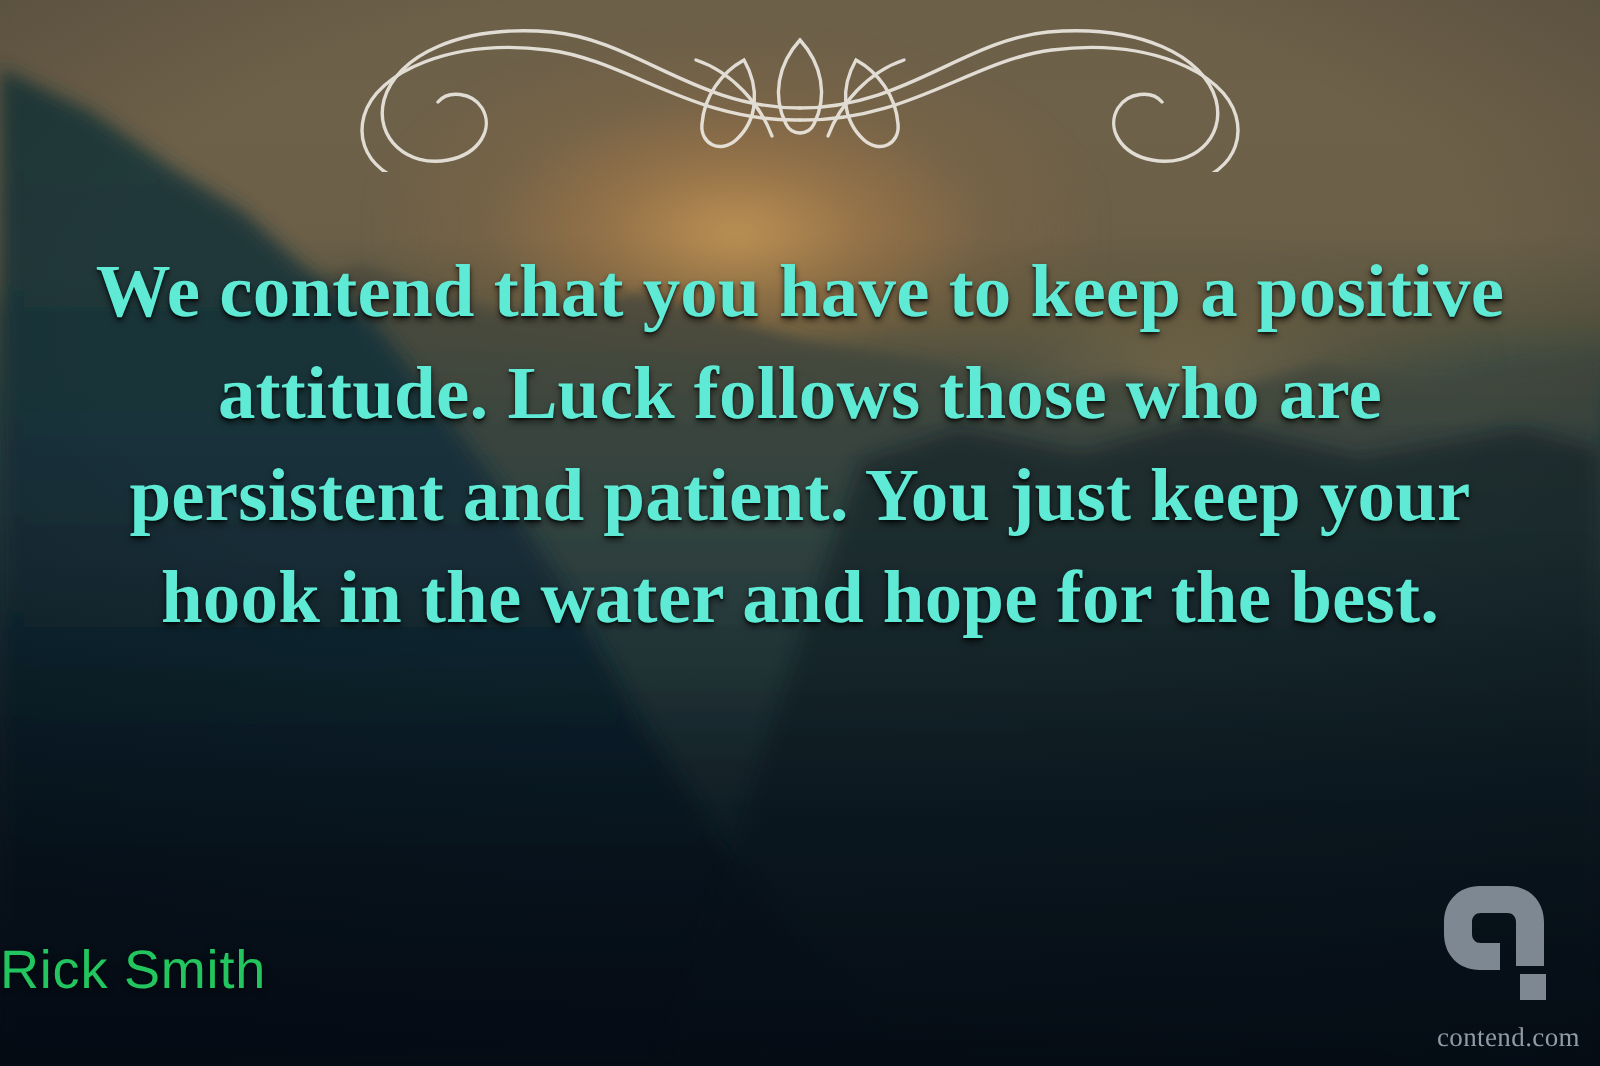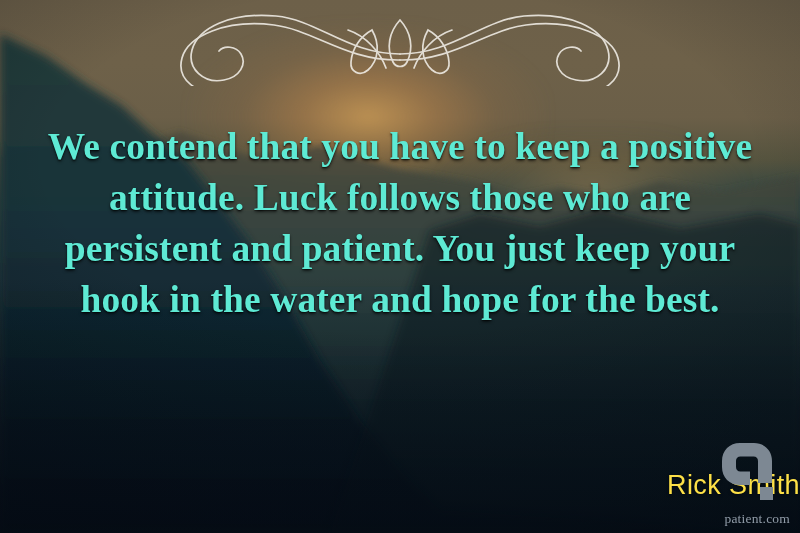--- a/index.html
+++ b/index.html
@@ -130,26 +130,26 @@
       0 2px 3px rgba(0,0,0,0.62),
       0 1px 1px rgba(0,0,0,0.5);
   }
 
   
   .author {
     position: absolute;
     left: 0;
     right: 0;
     top: 468px;
-    text-align: right;
+    text-align: left;
     font-family: "Liberation Sans", sans-serif;
     font-weight: 400;
     font-size: 27px;
     line-height: 34px;
-    color: #fde047;
+    color: #22c55e;
     letter-spacing: 0.4px;
     text-shadow: 0 1px 3px rgba(0,0,0,0.55);
   }
 
   
   .watermark {
     position: absolute;
     right: 8px;
     bottom: 4px;
     width: 94px;
@@ -255,16 +255,16 @@
     <svg class="wm-mark" viewBox="0 0 62 62">
       <g fill="#7d8893">
         <path d="M24,0 H38 C48.5,0 56,7.5 56,18 V40 H42 V18
                  C42,15.2 40.2,13.5 37.6,13.5 H24.4
                  C21.8,13.5 20,15.2 20,18 V24
                  C20,26.8 21.8,28.5 24.4,28.5 H34 V42 H24
                  C13.5,42 6,34.5 6,24 V18 C6,7.5 13.5,0 24,0 Z"></path>
         <rect x="44" y="44" width="13" height="13"></rect>
       </g>
     </svg>
-    <div class="wm-text">patient.com</div>
+    <div class="wm-text">contend.com</div>
   </div>
 
 </div>
 
 </body></html>

